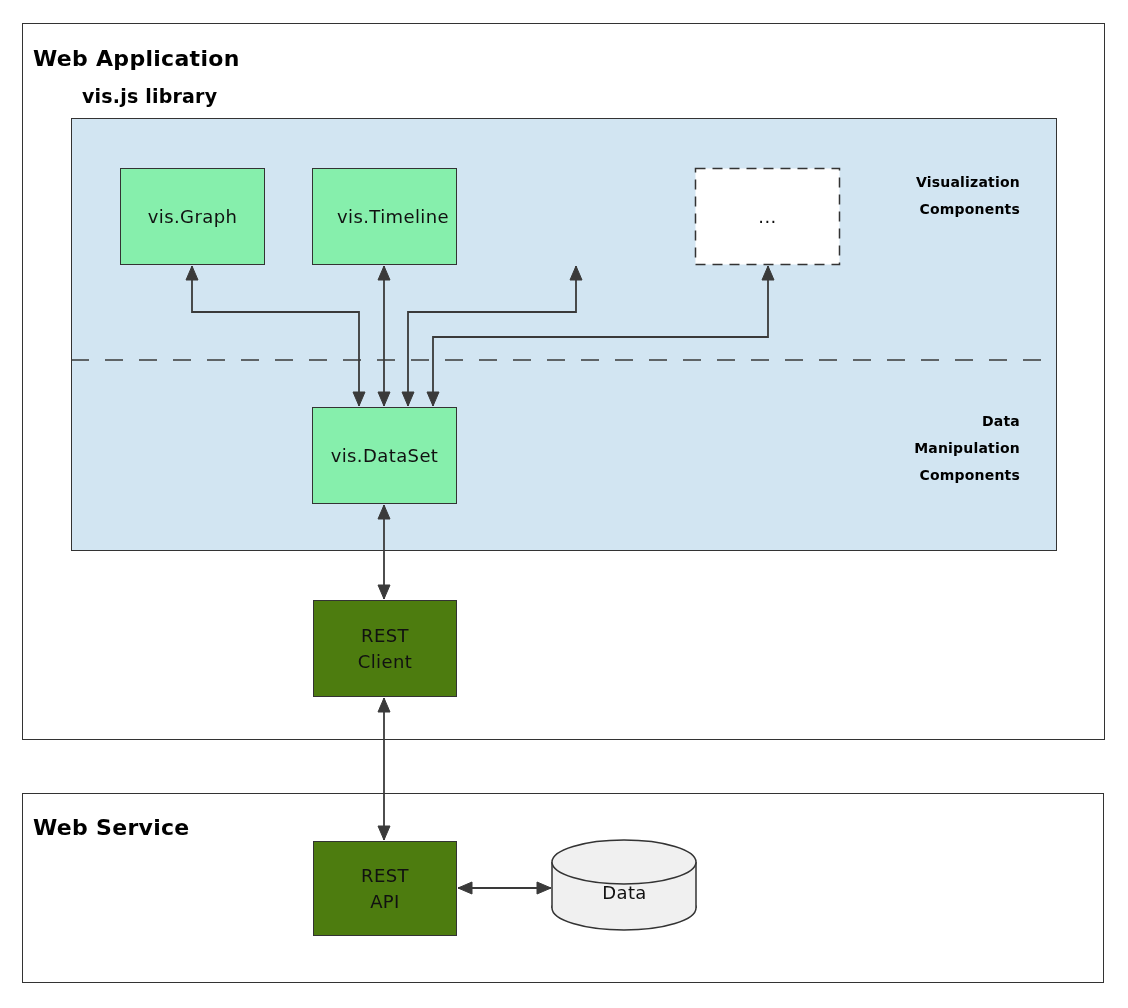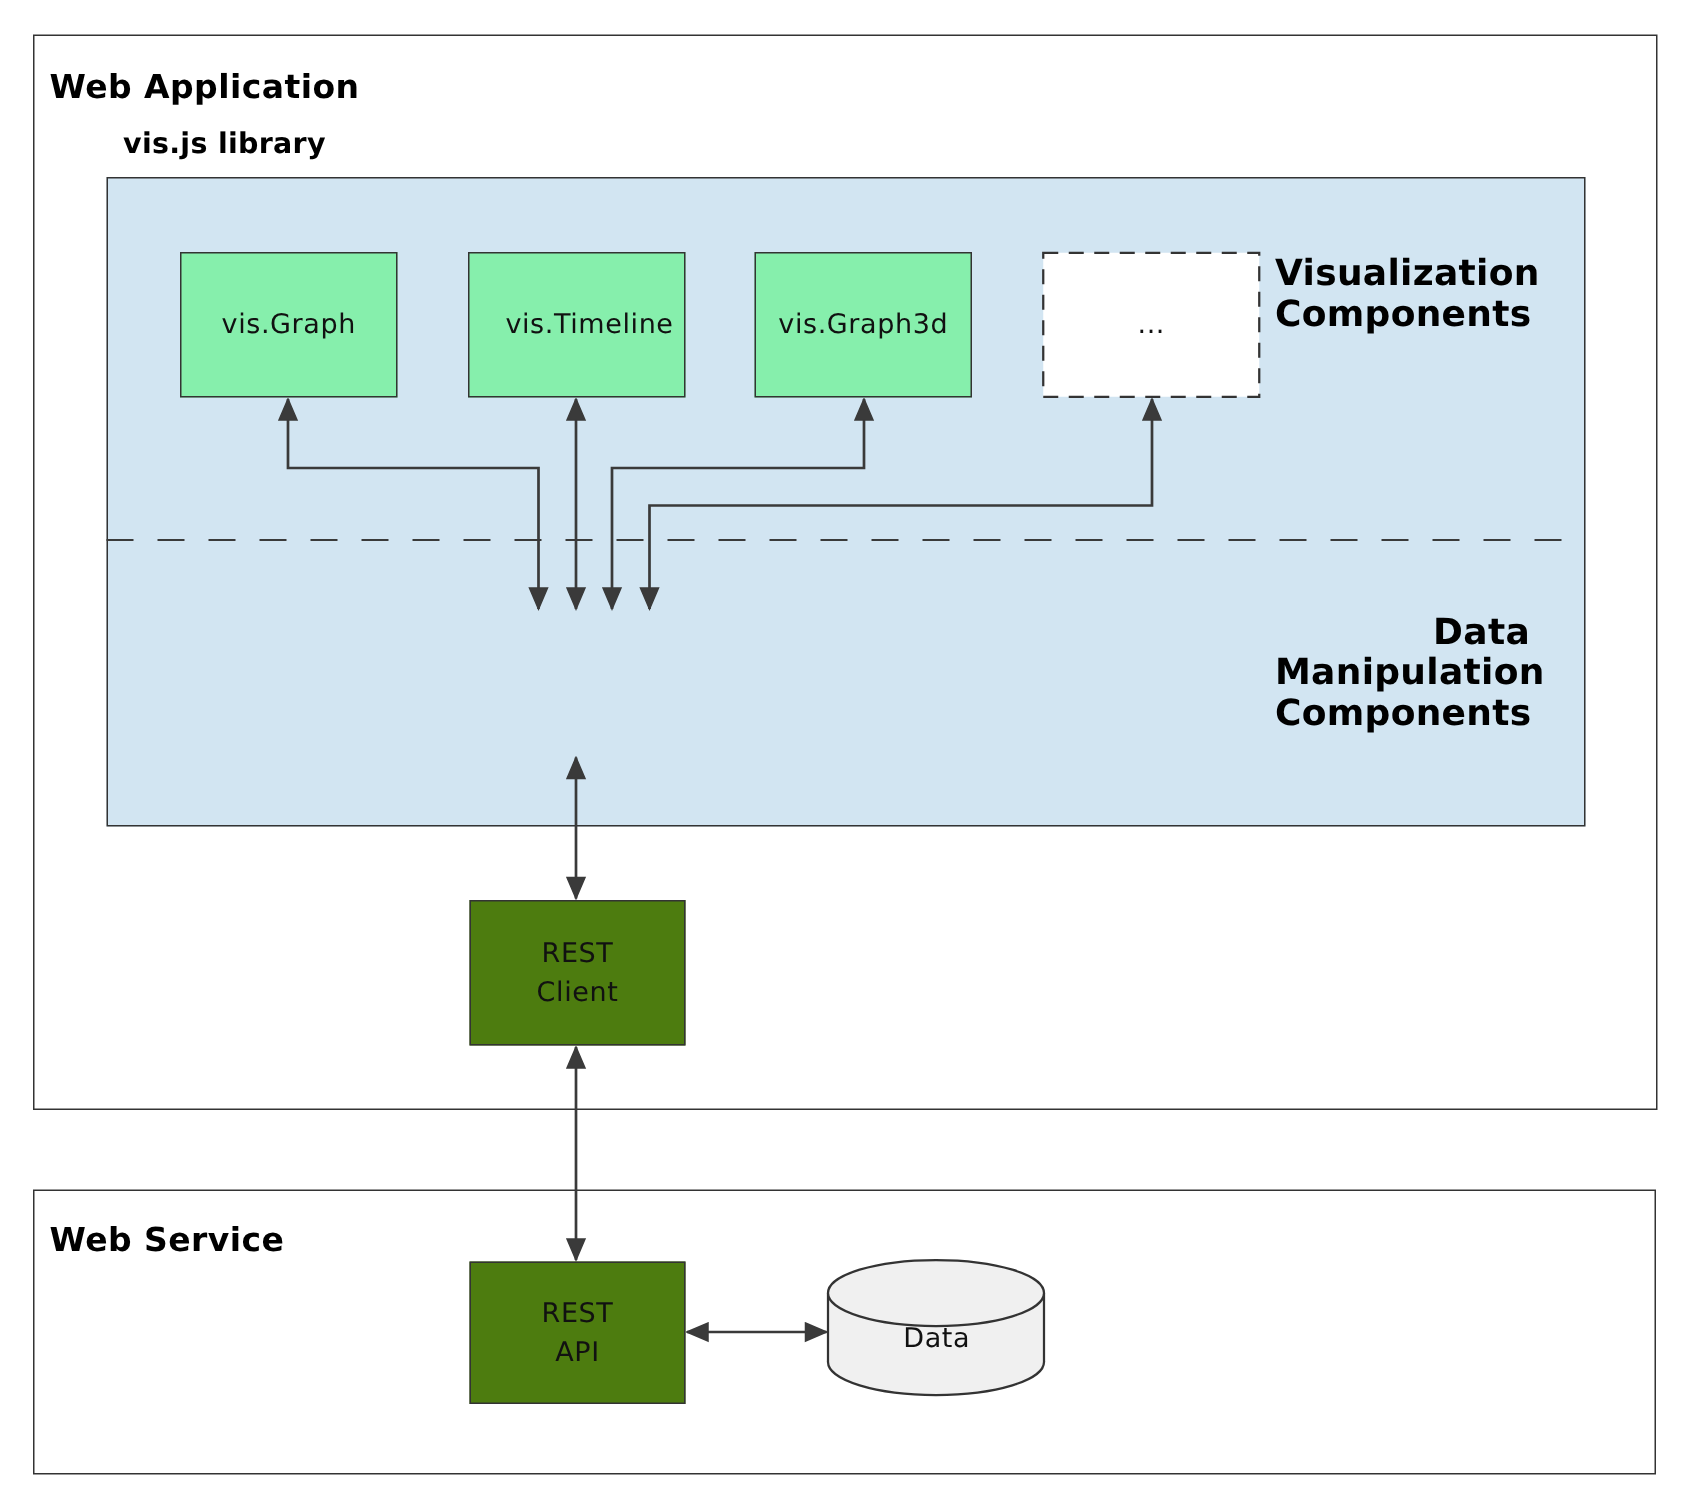--- a/index.html
+++ b/index.html
@@ -75,21 +75,21 @@
     border: none;
     background: transparent;
   }
 
   
   .section-label {
     position: absolute;
     width: 170px;
     text-align: right;
     font-weight: bold;
-    font-size: 24px;
+    font-size: 14px;
     letter-spacing: 0.2px;
     line-height: 27px;
     color: #000000;
     white-space: pre-line;
     z-index: 10;
   }
 
   
   .cyl-label {
     position: absolute;
@@ -152,29 +152,29 @@
       <ellipse cx="624" cy="908" rx="72" ry="22" fill="#f0f0f0" stroke="#333333" stroke-width="1.5"></ellipse>
       <rect x="552" y="862" width="144" height="46" fill="#f0f0f0"></rect>
       <line x1="552" y1="862" x2="552" y2="908" stroke="#333333" stroke-width="1.5"></line>
       <line x1="696" y1="862" x2="696" y2="908" stroke="#333333" stroke-width="1.5"></line>
       <ellipse cx="624" cy="862" rx="72" ry="22" fill="#f0f0f0" stroke="#333333" stroke-width="1.5"></ellipse>
     </g>
   </svg>
 
   <div class="node" style="left:120px; top:168px; width:145px; height:97px;">vis.Graph</div>
   <div class="node" style="left:312px; top:168px; width:145px; height:97px;padding-left:17px;">vis.Timeline</div>
-  <div class="node" style="left:503px; top:168px; width:145px; height:97px;">vis.Graph3d</div>
   <div class="node ghost" style="left:695px; top:168px; width:145px; height:97px;">...</div>
 
   <div class="section-label" style="left:850px; top:169px;">Visualization
 Components</div>
   <div class="section-label" style="left:850px; top:408px;">Data
 Manipulation
 Components</div>
 
+  <div class="node" style="left:312px; top:407px; width:145px; height:97px;">vis.DataSet</div>
 
   <div class="node gray" style="left:313px; top:600px; width:144px; height:97px;">REST
 Client</div>
 
   <div class="outer-frame" style="left:22px; top:793px; width:1082px; height:190px;"></div>
   <div class="frame-title" style="left:33px; top:799px;margin-top:16px;">Web Service</div>
 
   <div class="node gray" style="left:313px; top:841px; width:144px; height:95px;">REST
 API</div>
 

